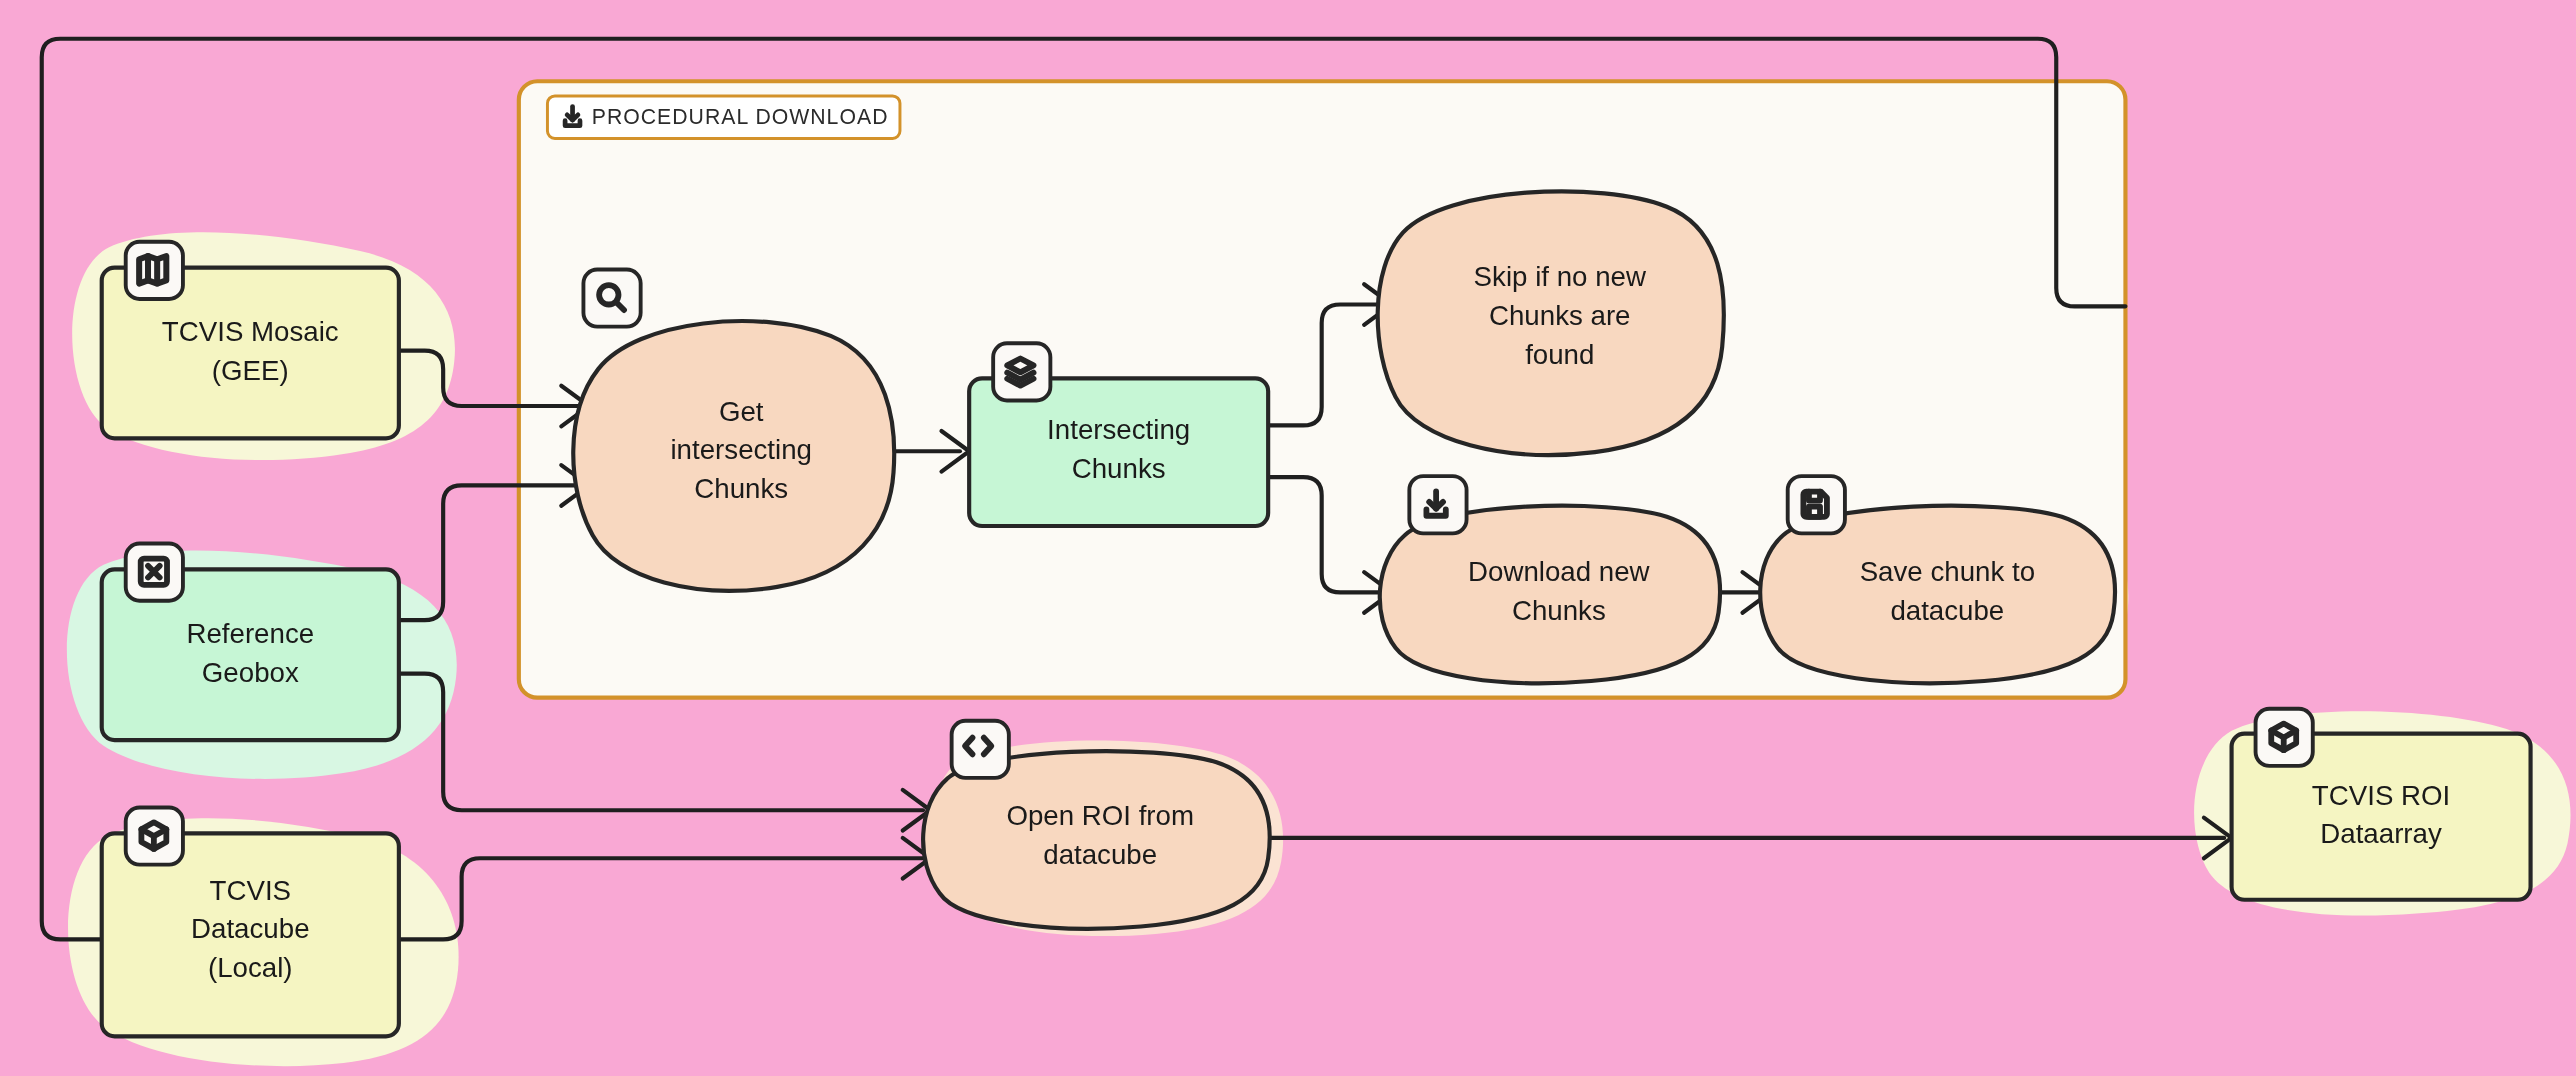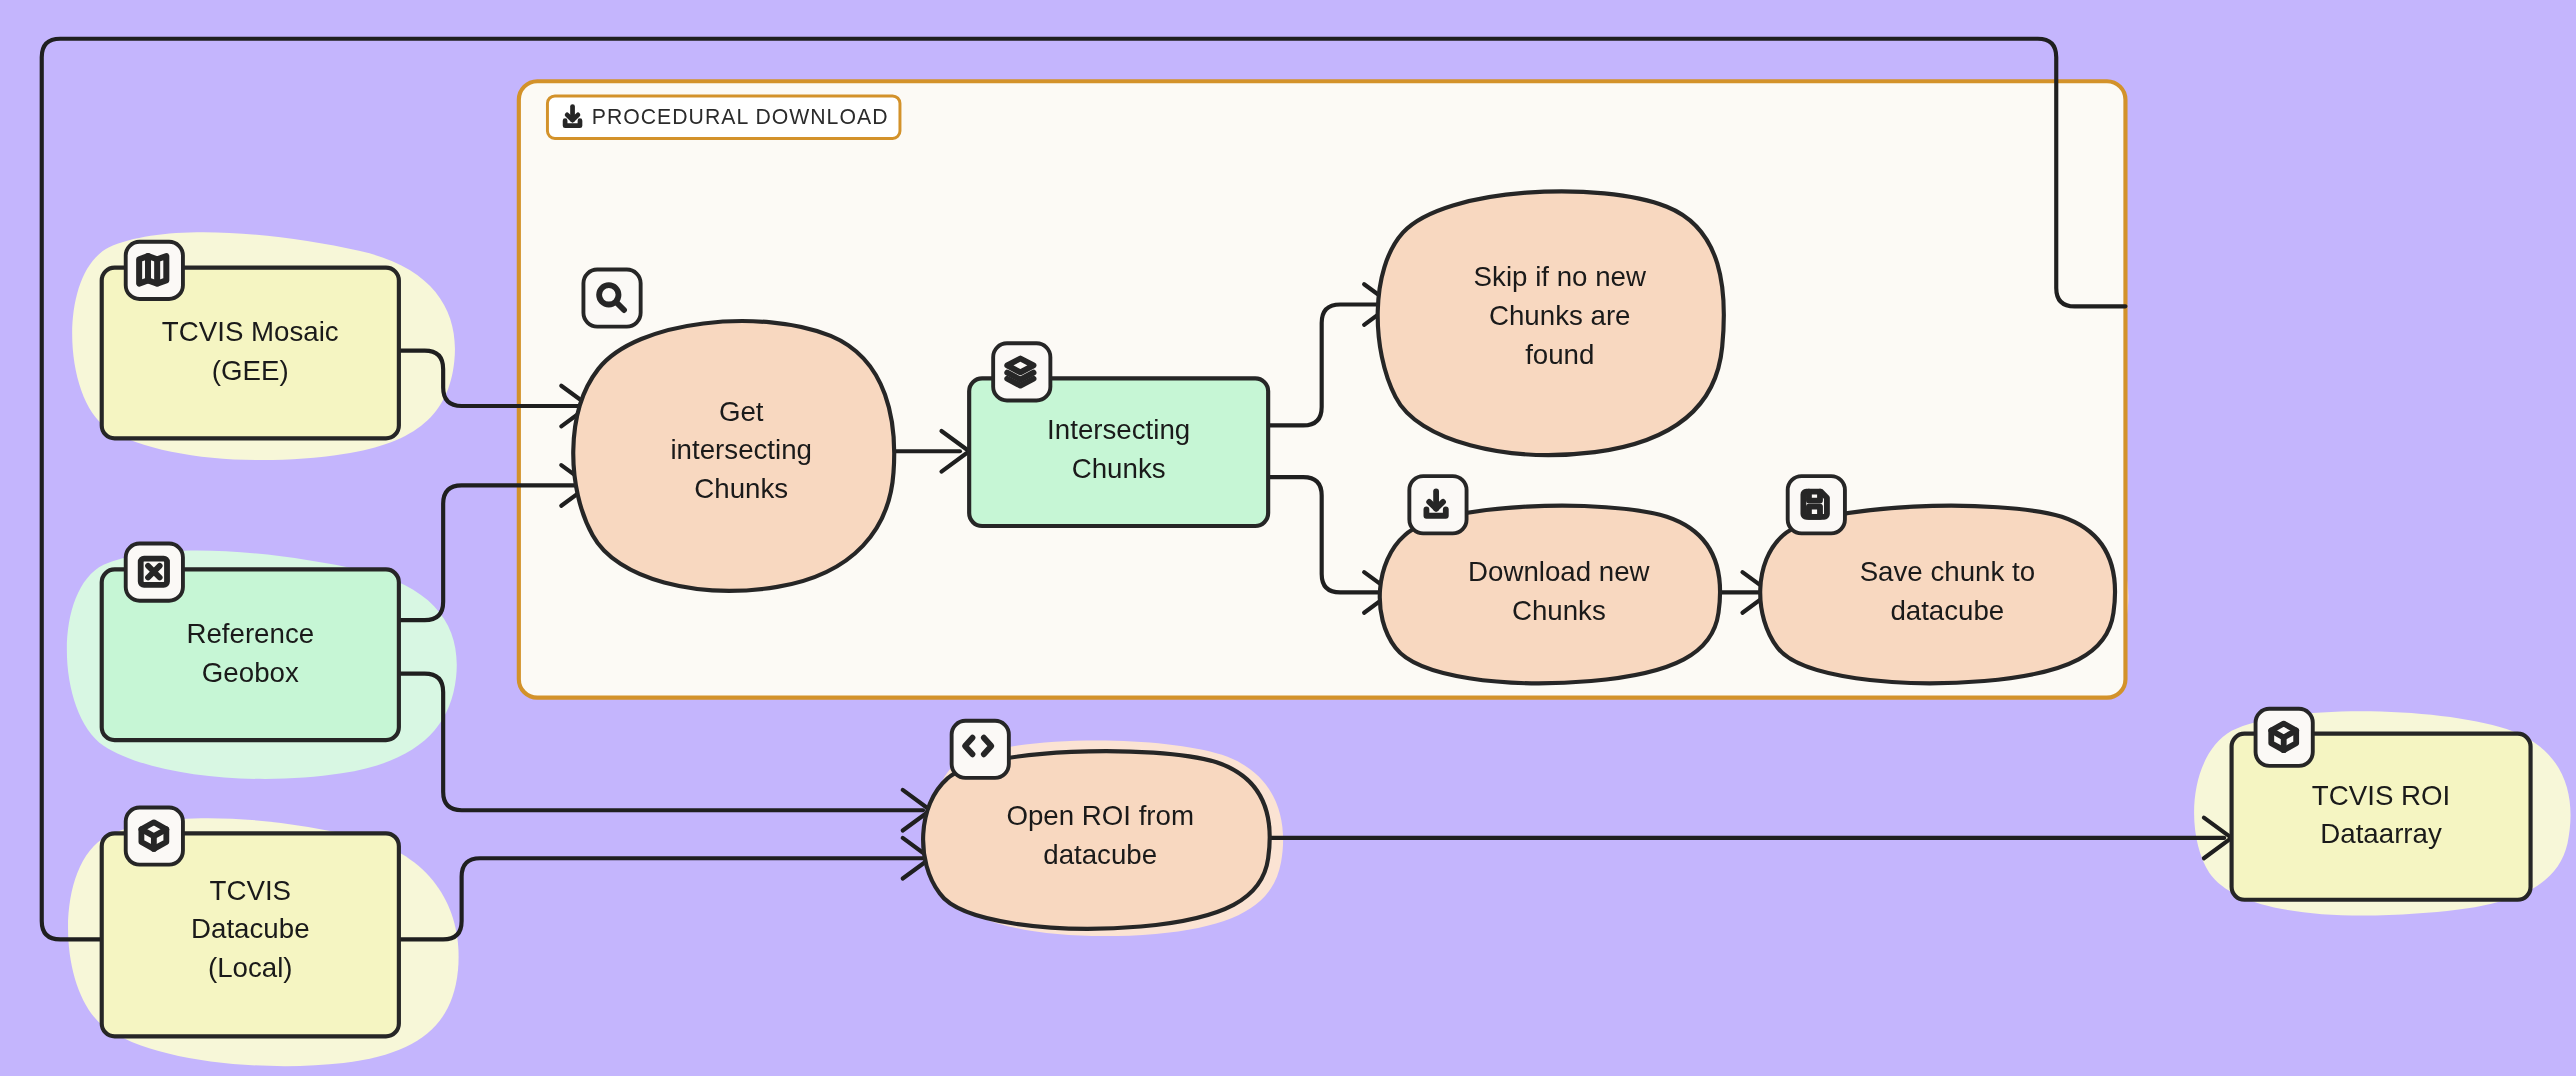--- a/index.html
+++ b/index.html
@@ -1,17 +1,17 @@
 <!DOCTYPE html>
 <html style="font-size:14.8px"><head>
 <meta charset="utf-8">
 <style>
   html,body{margin:0;padding:0;background:#ffffff;}
   body{font-family:"Liberation Sans",sans-serif;}
-  #stage{position:relative;width:2576px;height:1076px;background:#c4b5fd;overflow:hidden;}
+  #stage{position:relative;width:2576px;height:1076px;background:#f9a8d4;overflow:hidden;}
   svg{display:block;}
   .edge{fill:none;stroke:#1f1f1f;stroke-width:4.5;stroke-linecap:round;stroke-linejoin:round;}
   .arrowv{fill:none;stroke:#1f1f1f;stroke-width:4.5;stroke-linecap:round;stroke-linejoin:round;}
   .nodeshape{stroke:#262626;stroke-width:4.5;}
   .halo{opacity:1;}
   .nodelabel{font-family:"Liberation Sans",sans-serif;font-size:30px;fill:#1a1a1a;text-anchor:middle;dominant-baseline:middle;}
   .badge-rect{fill:#fbf9f6;stroke:#262626;stroke-width:4.2;}
   .badge-g{fill:none;stroke:#262626;stroke-width:4.2;stroke-linecap:round;stroke-linejoin:round;}
   .container-rect{fill:#fcfaf5;stroke:#d3922a;stroke-width:4.5;}
   .container-tag{fill:#ffffff;stroke:#d3922a;stroke-width:3.2;}

